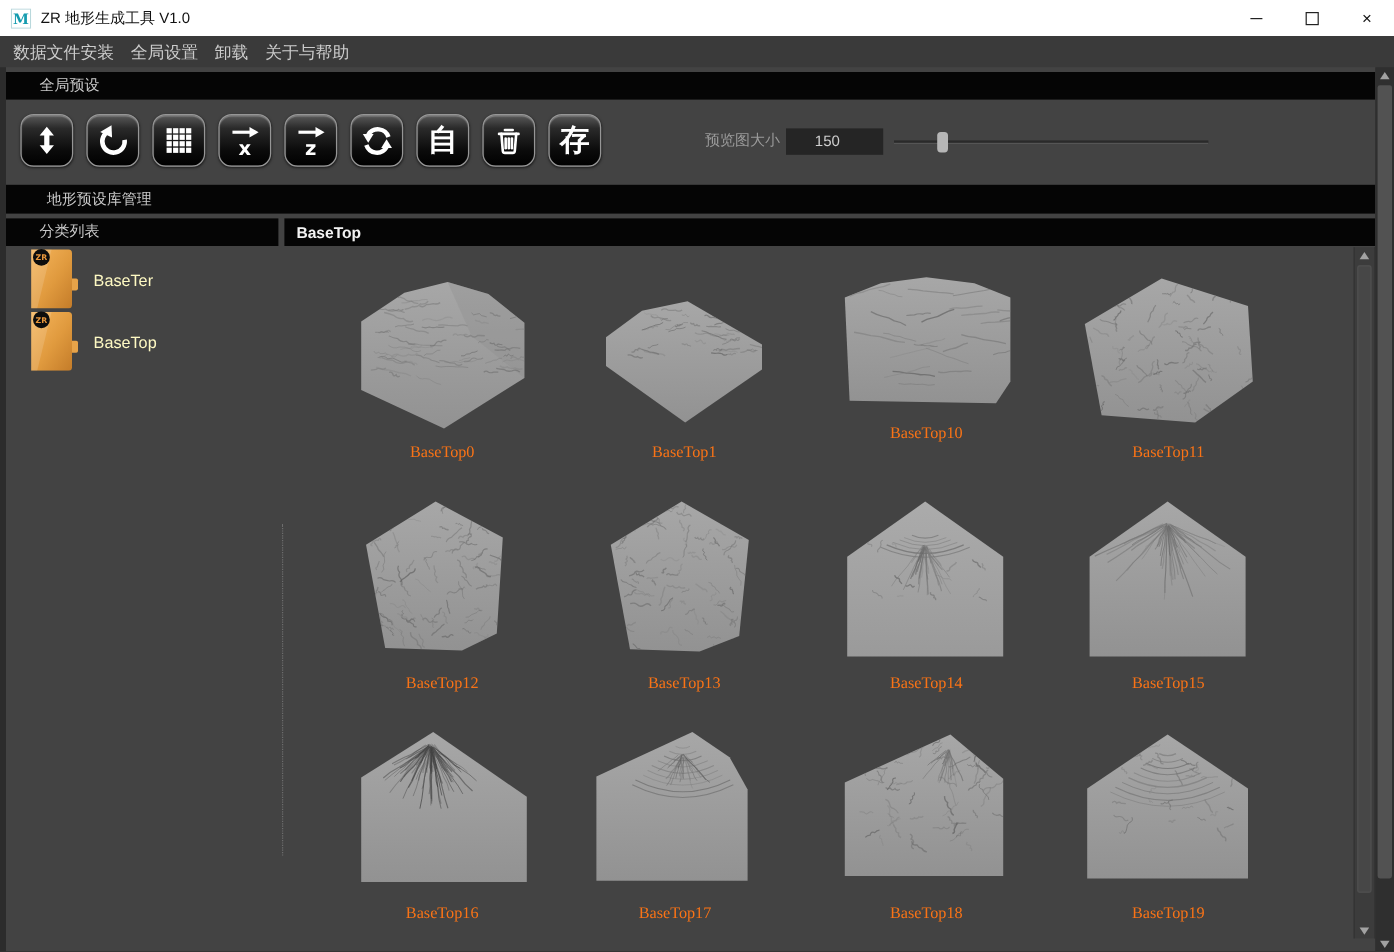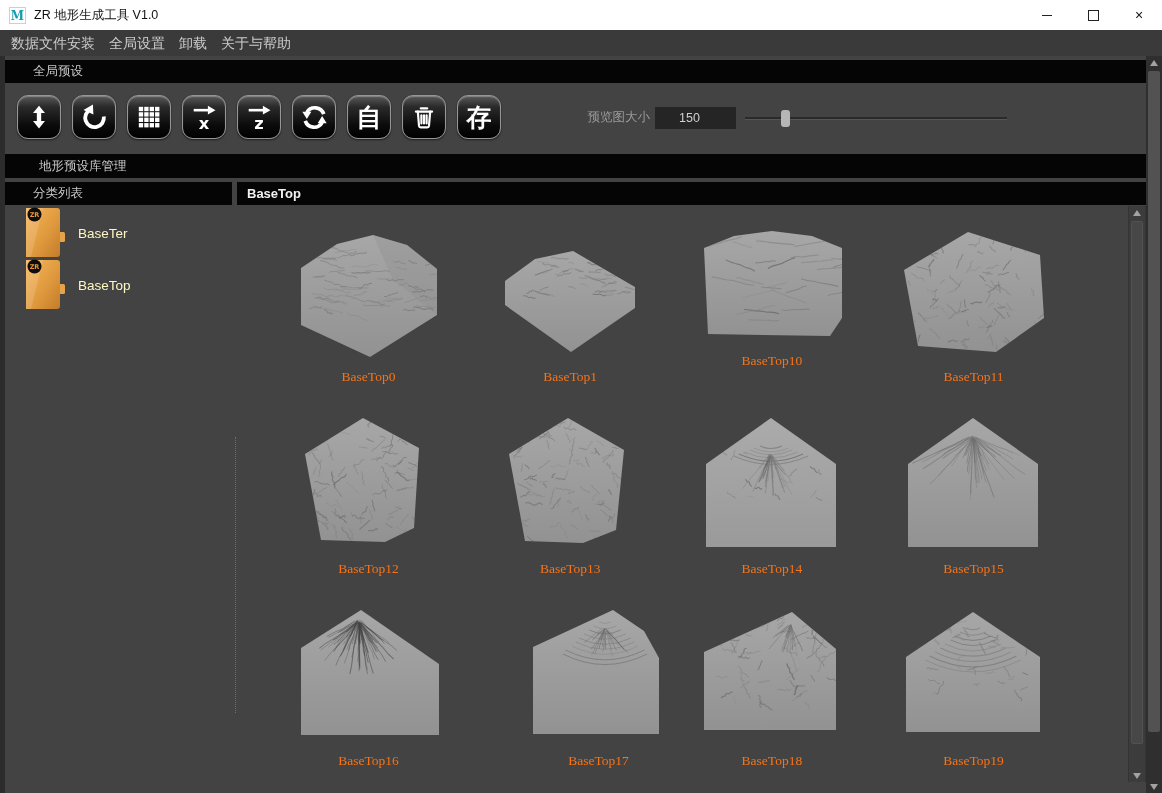--- a/index.html
+++ b/index.html
@@ -970,21 +970,21 @@
                 <path d="M67.1 22.5 Q68.9 28.4 71.8 33.9 Q74.8 39.4 76.6 45.4 Q80.1 50.6 81.3 56.8" stroke="#4e4e4e" stroke-width="0.87" fill="none" opacity="0.36"></path>
                 <path d="M65.9 20.9 Q64.9 26.8 63.5 32.5 Q61.2 38.0 61.1 44.0 Q60.6 49.9 58.7 55.6" stroke="#545454" stroke-width="0.68" fill="none" opacity="0.63"></path>
                 <path d="M66.1 21.8 Q66.4 25.0 66.6 28.3 Q67.7 31.5 67.1 34.8 Q67.9 38.0 67.7 41.3" stroke="#494949" stroke-width="0.70" fill="none" opacity="0.64"></path>
                 <path d="M65.5 21.5 Q65.6 25.3 63.5 28.4 Q63.5 32.1 61.4 35.2 Q59.5 38.4 59.4 42.1" stroke="#4d4d4d" stroke-width="1.02" fill="none" opacity="0.34"></path>
                 <path d="M68.2 21.8 Q72.1 28.2 76.3 34.4 Q79.6 41.2 84.5 47.0 Q89.2 52.9 92.7 59.6" stroke="#555555" stroke-width="0.83" fill="none" opacity="0.70"></path>
                 <path d="M66.3 21.2 Q65.6 24.1 67.1 26.8 Q68.6 29.4 68.0 32.3 Q69.5 35.0 68.8 37.9" stroke="#3c3c3c" stroke-width="0.90" fill="none" opacity="0.34"></path>
               </g>
             </svg></div>
           <div class="thumb-label">BaseTop16</div>
         </div>
-        <div class="thumb-cell" style="left: 523px; top: 546px;">
+        <div class="thumb-cell" style="left: 487px; top: 546px;">
           <div class="thumb-img"><svg width="150" height="143" viewBox="0 0 150 143">
   <defs>
                 <linearGradient id="tg9" x1="0" y1="0" x2="0" y2="1">
   <stop offset="0" stop-color="#a7a7a7"></stop>
                   <stop offset="1" stop-color="#929292"></stop>
                 </linearGradient>
   <clipPath id="tc9">
                   <polygon points="10,45 90,8 121,29 136,56 136,132 10,132"></polygon>
                 </clipPath>
               </defs>

